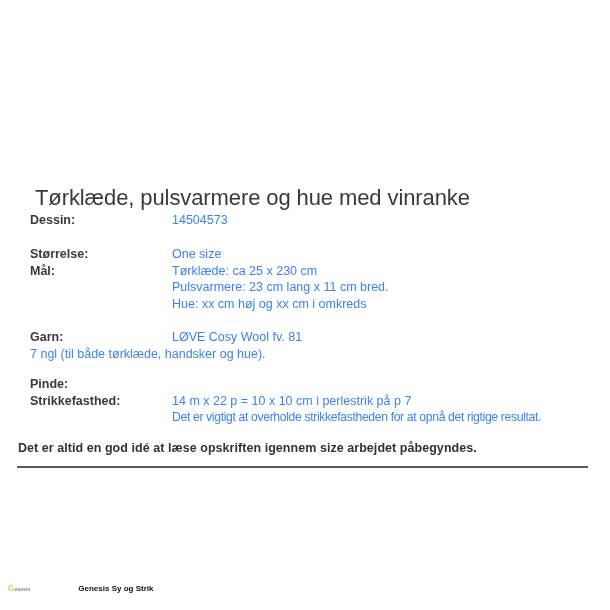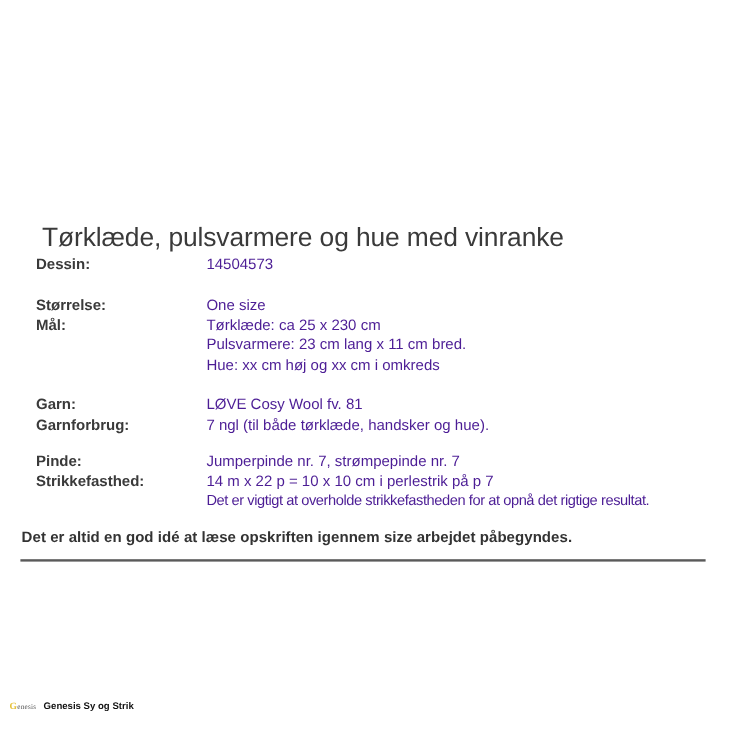--- a/index.html
+++ b/index.html
@@ -44,21 +44,21 @@
       display: flex;
       height: 16.5px;
       padding-left: 12px;
     }
     .spec-label {
       width: 142px;
       font-weight: bold;
       color: #3a3a3a;
     }
     .spec-value {
-      color: #4c1d95;
+      color: #3b82f6;
     }
     .spec-value.narrow {
       letter-spacing: -0.35px;
       font-size: 12.2px;
     }
     .note {
       position: absolute;
       left: 18px;
       top: 441px;
       font-size: 12.5px;
@@ -94,20 +94,21 @@
     .logo .g {
       color: #e6c23a;
       font-size: 8px;
       font-weight: bold;
     }
     .brand {
       font-size: 8px;
       font-weight: bold;
       color: #111111;
       white-space: nowrap;
+      margin-left: 42px;
     }
   </style>
 </head>
 <body>
 
 <div class="page">
 
   <h1 class="title">Tørklæde, pulsvarmere og hue med vinranke</h1>
 
   <div class="spec" style="top:212px;">
@@ -135,29 +136,27 @@
       <span class="spec-value">Hue: xx cm høj og xx cm i omkreds</span>
     </div>
   </div>
 
   <div class="spec" style="top:329px;">
     <div class="spec-row">
       <span class="spec-label">Garn:</span>
       <span class="spec-value">LØVE Cosy Wool fv. 81</span>
     </div>
     <div class="spec-row">
-      <span class="spec-label">Garnforbrug:</span>
       <span class="spec-value">7 ngl (til både tørklæde, handsker og hue).</span>
     </div>
   </div>
 
   <div class="spec" style="top:376px;">
     <div class="spec-row">
       <span class="spec-label">Pinde:</span>
-      <span class="spec-value">Jumperpinde nr. 7, strømpepinde nr. 7</span>
     </div>
     <div class="spec-row">
       <span class="spec-label">Strikkefasthed:</span>
       <span class="spec-value">14 m x 22 p = 10 x 10 cm i perlestrik på p 7</span>
     </div>
     <div class="spec-row">
       <span class="spec-label"></span>
       <span class="spec-value narrow">Det er vigtigt at overholde strikkefastheden for at opnå det rigtige resultat.</span>
     </div>
   </div>

